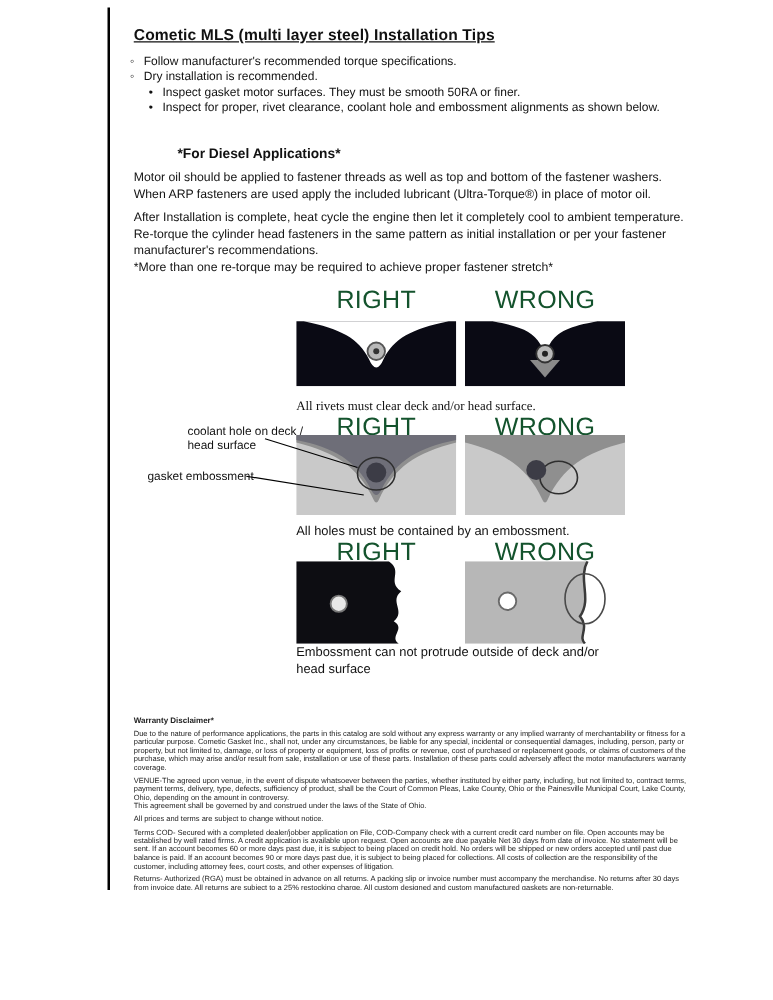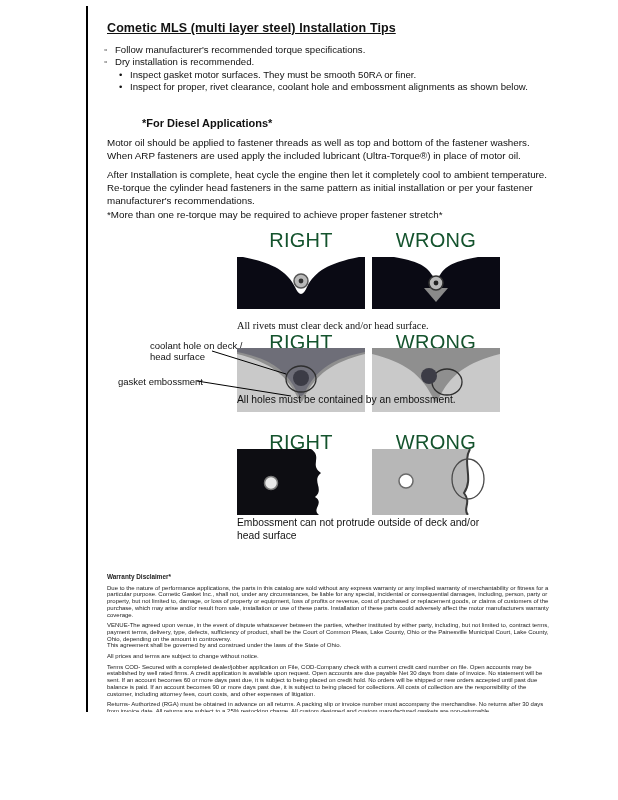--- a/index.html
+++ b/index.html
@@ -109,21 +109,21 @@
     </svg>
   </div>
   <div class="dimg" style="left:372px; top:348px;">
     <svg width="128" height="64" viewBox="0 0 128 64">
       <rect width="128" height="64" fill="#c9c9c9"></rect>
       <path d="M0,0 H128 V6 C96,14 78,26 66,52 Q64,56 62,52 C50,26 32,14 0,6 Z" fill="#8f8f8f"></path>
       <ellipse cx="75" cy="34" rx="15" ry="13" fill="none" stroke="#2e2e2e" stroke-width="1.3"></ellipse>
       <circle cx="57" cy="28" r="8" fill="#3c3c46"></circle>
     </svg>
   </div>
-  <div class="caption" style="top:394px;">All holes must be contained by an embossment.</div>
+  <div class="caption" style="top:420px;">All holes must be contained by an embossment.</div>
 
   <div class="dhead" style="left:237px; top:431px;">RIGHT</div>
   <div class="dhead" style="left:372px; top:431px;">WRONG</div>
 
   <div class="dimg" style="left:237px; top:449px;">
     <svg width="128" height="66" viewBox="0 0 128 66">
       <rect width="128" height="66" fill="#ffffff"></rect>
       <path d="M0,0 H74 C86,8 72,16 84,24 C74,32 88,40 78,48 C88,54 74,60 82,66 H0 Z" fill="#0d0d12"></path>
       <circle cx="34" cy="34" r="6.5" fill="#e8e8e8" stroke="#777" stroke-width="1.5"></circle>
     </svg>

